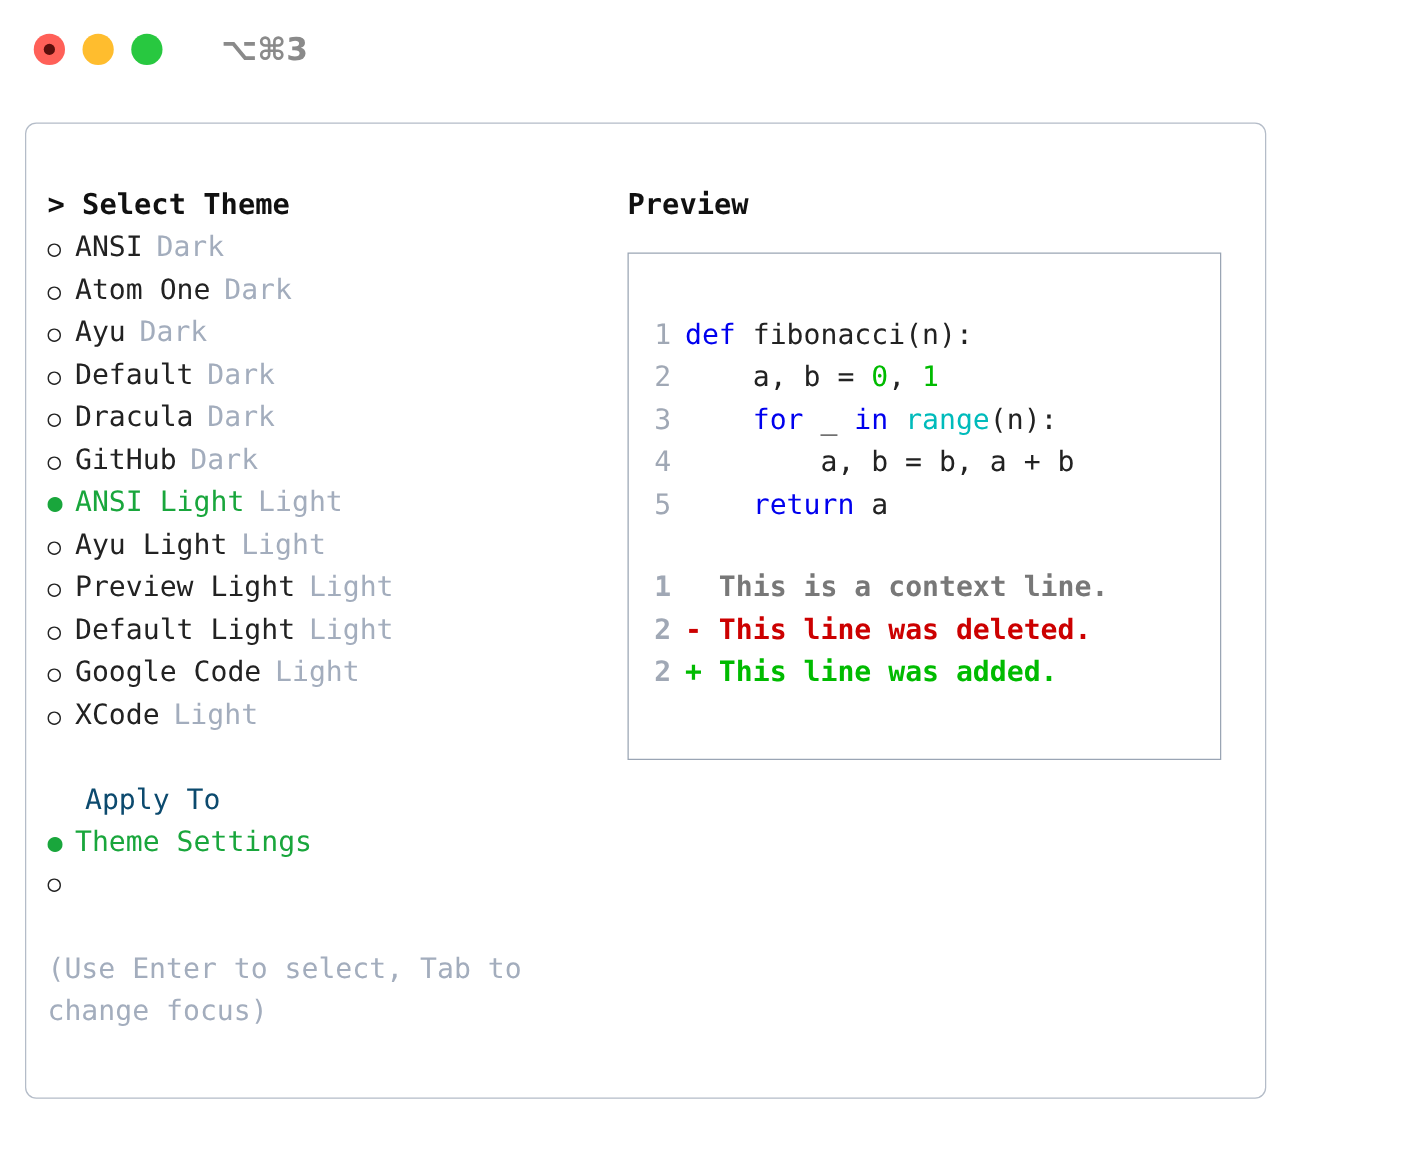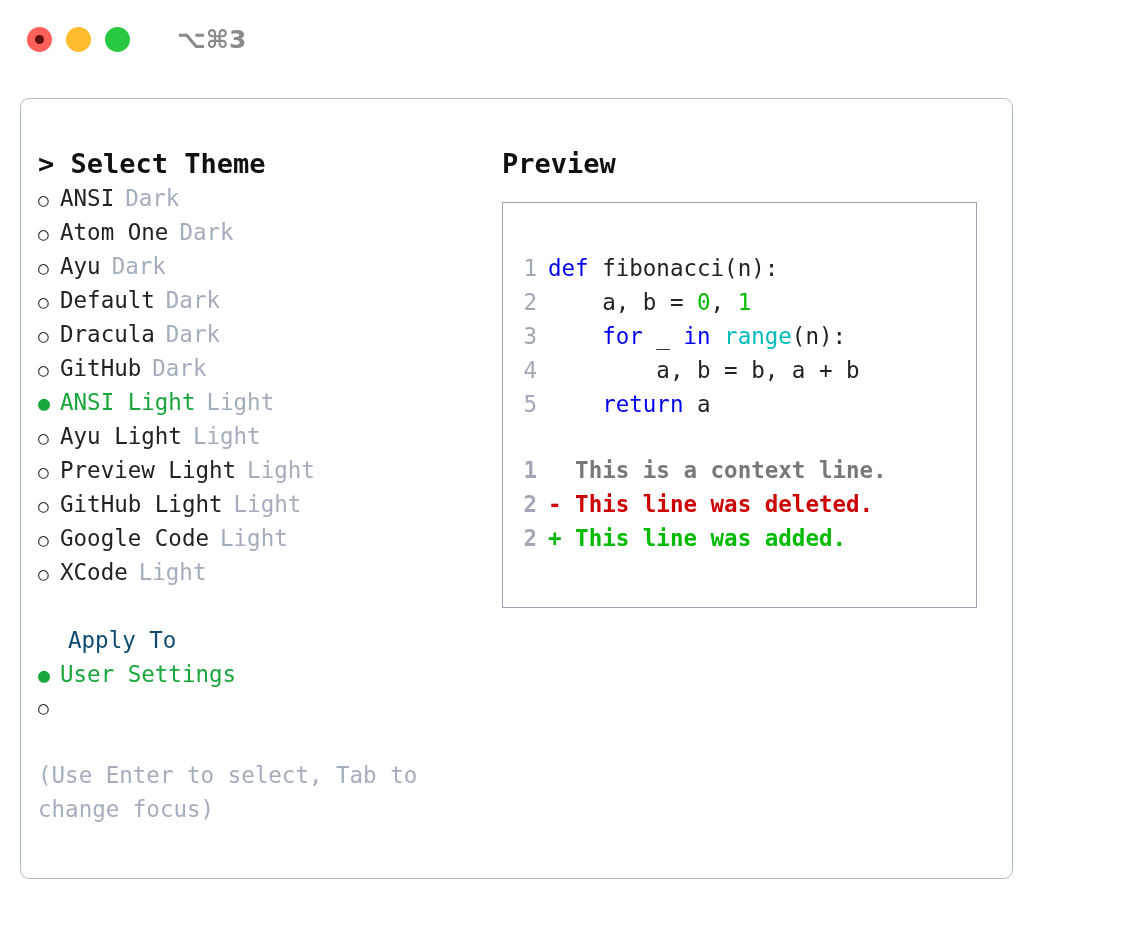--- a/index.html
+++ b/index.html
@@ -77,21 +77,21 @@
   }
 
   
   .left-col {
     position: absolute;
     left: 17px;
     top: 48px;
     width: 460px;
   }
   .panel-heading {
-    font-size: 27px;
+    font-size: 23px;
     font-weight: 700;
     color: #111111;
     line-height: 34px;
     white-space: pre;
   }
   .list {
     margin: 0;
   }
   .row {
     display: flex;
@@ -212,31 +212,31 @@
       <div class="list" id="theme-list">
           <div class="row"><span class="bullet">○</span><span class="label">ANSI</span><span class="suffix">Dark</span></div>
           <div class="row"><span class="bullet">○</span><span class="label">Atom One</span><span class="suffix">Dark</span></div>
           <div class="row"><span class="bullet">○</span><span class="label">Ayu</span><span class="suffix">Dark</span></div>
           <div class="row"><span class="bullet">○</span><span class="label">Default</span><span class="suffix">Dark</span></div>
           <div class="row"><span class="bullet">○</span><span class="label">Dracula</span><span class="suffix">Dark</span></div>
           <div class="row"><span class="bullet">○</span><span class="label">GitHub</span><span class="suffix">Dark</span></div>
           <div class="row"><span class="bullet sel">●</span><span class="label sel">ANSI Light</span><span class="suffix">Light</span></div>
           <div class="row"><span class="bullet">○</span><span class="label">Ayu Light</span><span class="suffix">Light</span></div>
           <div class="row"><span class="bullet">○</span><span class="label">Preview Light</span><span class="suffix">Light</span></div>
-          <div class="row"><span class="bullet">○</span><span class="label">GitHub Light</span><span class="suffix">Light</span></div>
+          <div class="row"><span class="bullet">○</span><span class="label">Default Light</span><span class="suffix">Light</span></div>
           <div class="row"><span class="bullet">○</span><span class="label">Google Code</span><span class="suffix">Light</span></div>
           <div class="row"><span class="bullet">○</span><span class="label">XCode</span><span class="suffix">Light</span></div>
         </div>
 
       <div class="spacer-row"></div>
 
       <div class="section-heading">Apply To</div>
 
       <div class="list" id="apply-list">
-          <div class="row"><span class="bullet sel">●</span><span class="label sel">User Settings</span></div>
+          <div class="row"><span class="bullet sel">●</span><span class="label sel">Theme Settings</span></div>
           <div class="row"><span class="bullet">○</span></div>
         </div>
 
       <div class="hint">(Use Enter to select, Tab to change focus)</div>
     </div>
 
     <div class="right-col">
       <div class="panel-heading">Preview</div>
 
       <div class="preview-box">

